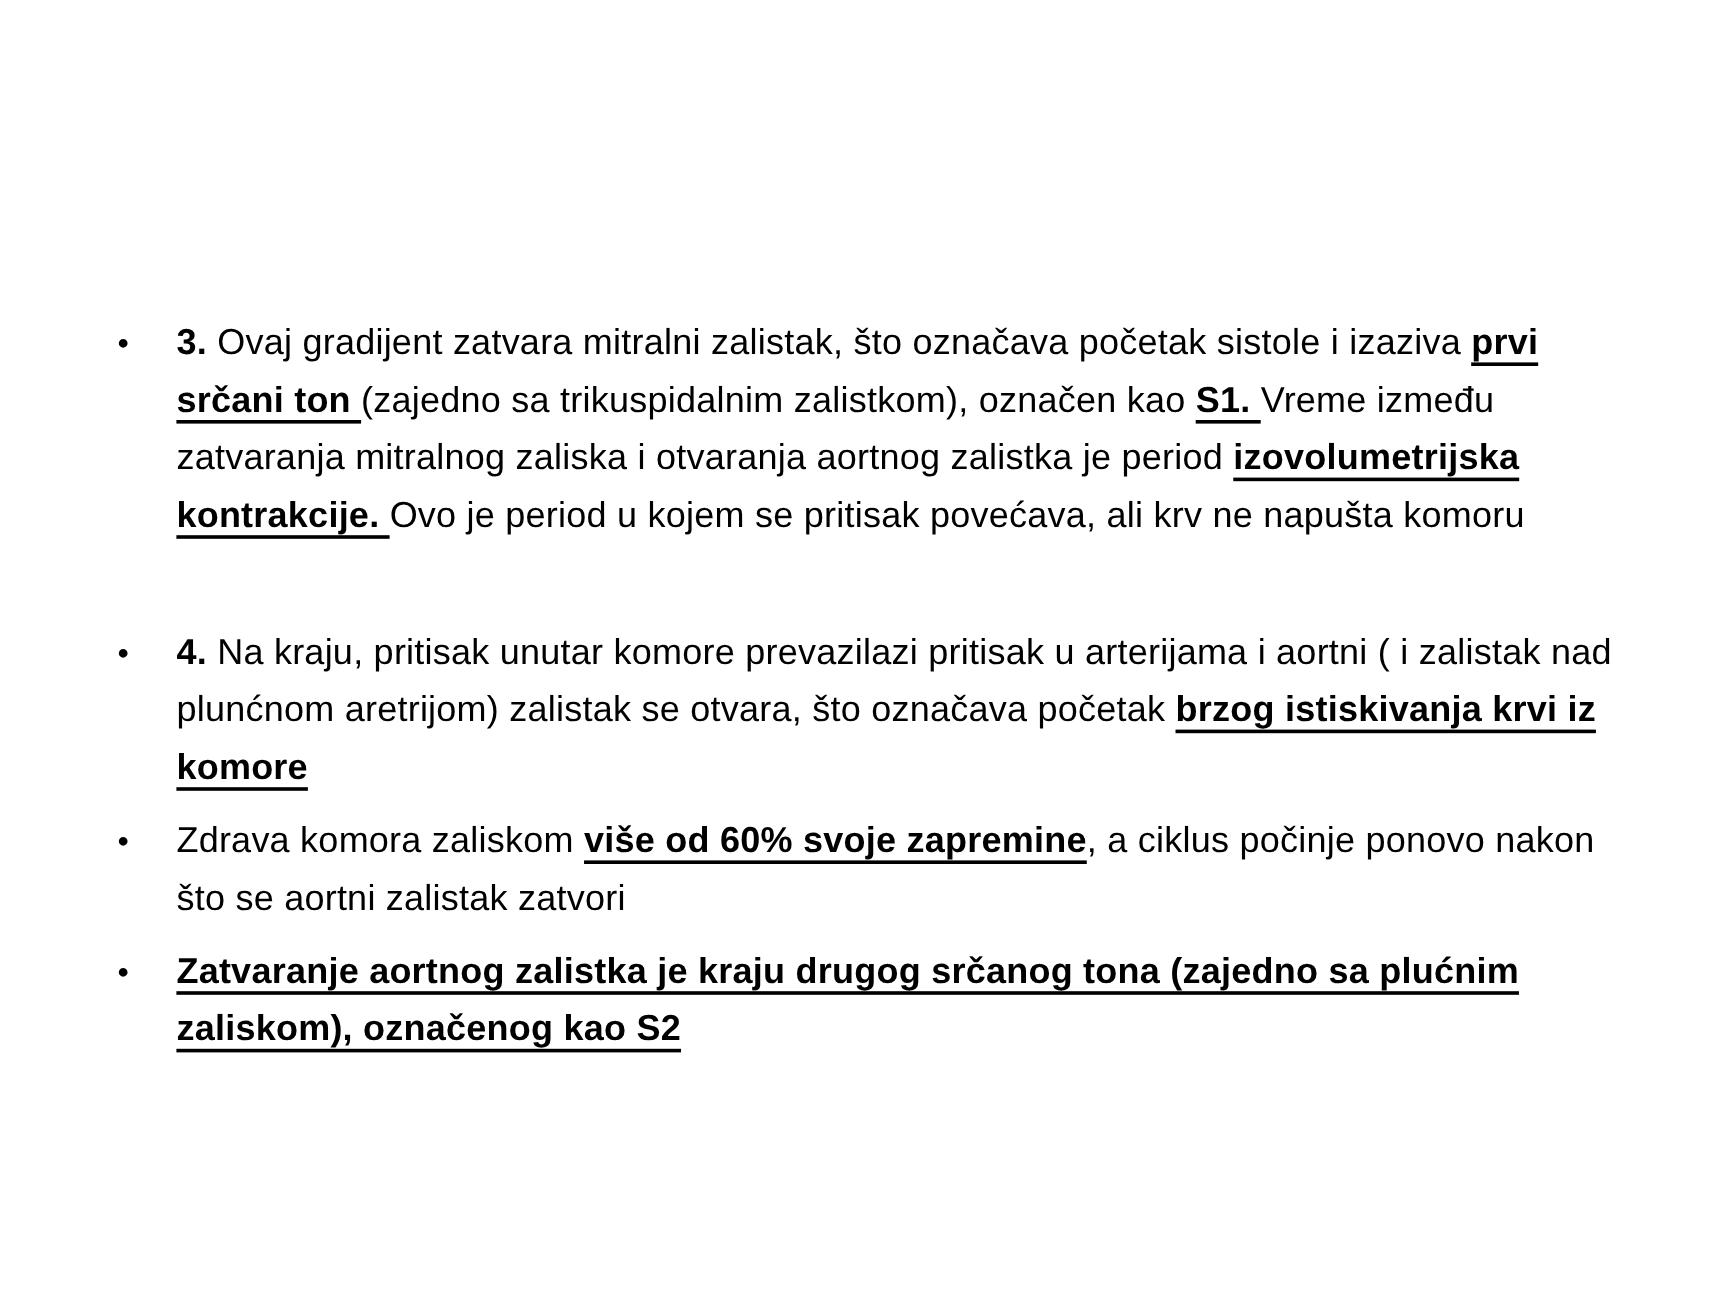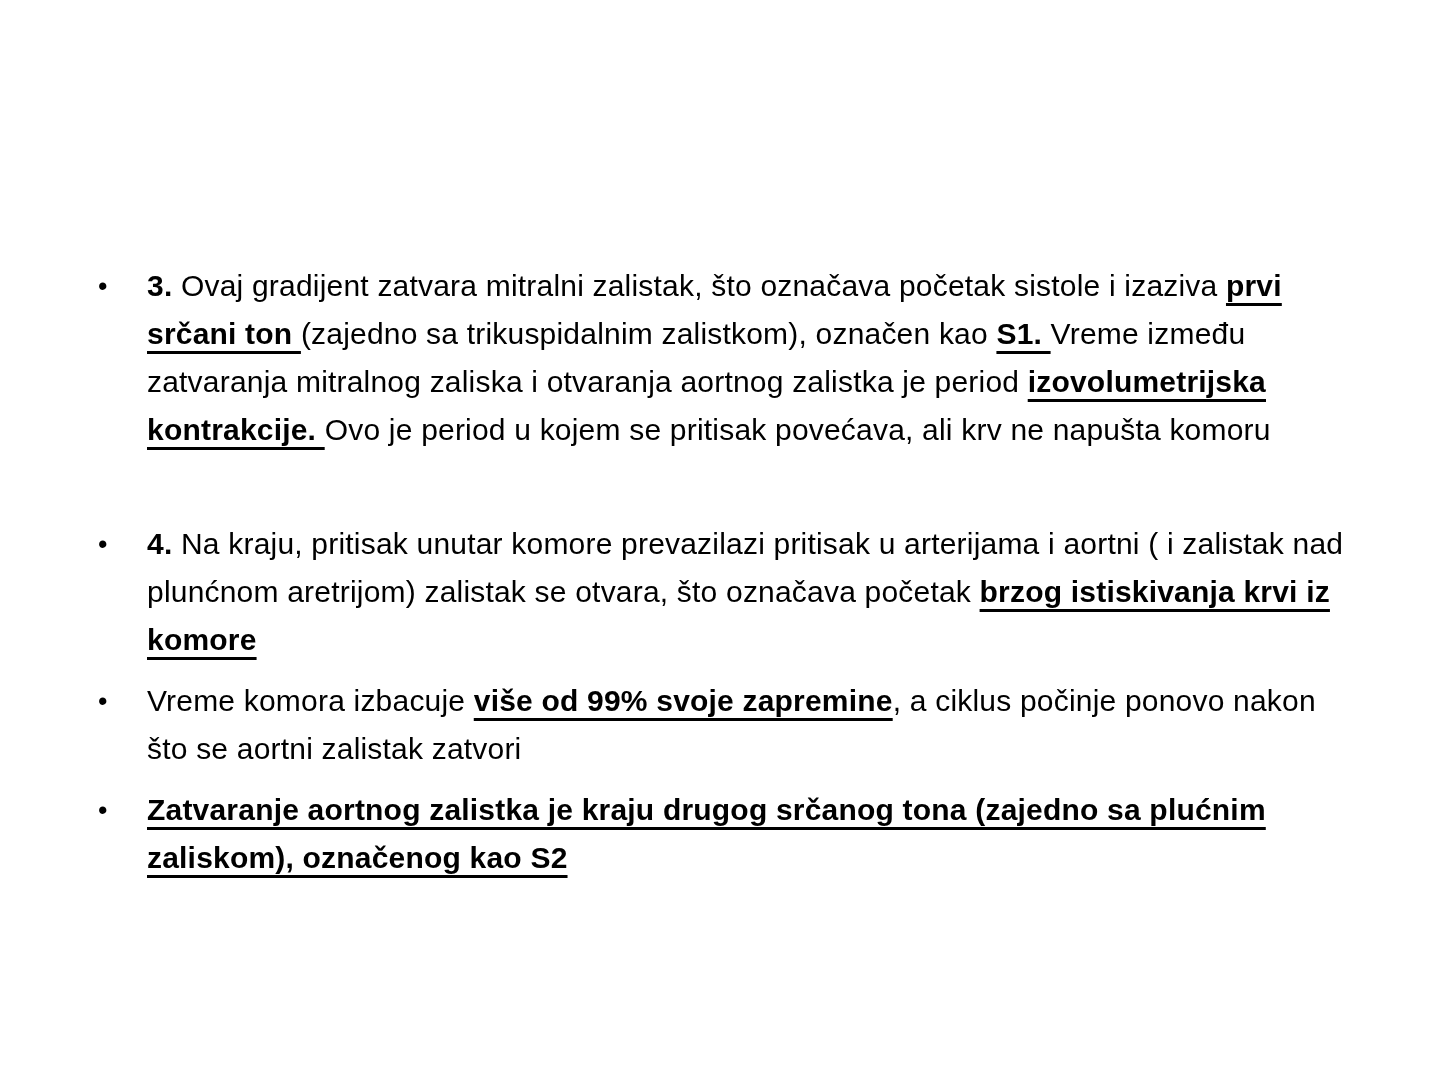--- a/index.html
+++ b/index.html
@@ -50,20 +50,20 @@
       <div class="bullet-item gap-after">
         <span class="marker">•</span>
         <span class="body-text"><span class="b">3. </span><span>Ovaj gradijent zatvara mitralni zalistak, što označava početak sistole i izaziva </span><span class="b u">prvi srčani ton </span><span>(zajedno sa trikuspidalnim zalistkom), označen kao </span><span class="b u">S1. </span><span>Vreme između zatvaranja mitralnog zaliska i otvaranja aortnog zalistka je period </span><span class="b u">izovolumetrijska kontrakcije. </span><span>Ovo je period u kojem se pritisak povećava, ali krv ne napušta komoru</span></span>
       </div>
       <div class="bullet-item">
         <span class="marker">•</span>
         <span class="body-text"><span class="b">4. </span><span>Na kraju, pritisak unutar komore prevazilazi pritisak u arterijama i aortni ( i zalistak nad plunćnom aretrijom) zalistak se otvara, što označava početak </span><span class="b u">brzog istiskivanja krvi iz komore</span></span>
       </div>
       <div class="bullet-item">
         <span class="marker">•</span>
-        <span class="body-text"><span>Vreme komora izbacuje </span><span class="b u">više od 99% svoje zapremine</span><span>, a ciklus počinje ponovo nakon što se aortni zalistak zatvori</span></span>
+        <span class="body-text"><span>Zdrava komora zaliskom </span><span class="b u">više od 60% svoje zapremine</span><span>, a ciklus počinje ponovo nakon što se aortni zalistak zatvori</span></span>
       </div>
       <div class="bullet-item">
         <span class="marker">•</span>
         <span class="body-text"><span class="b u">Zatvaranje aortnog zalistka je kraju drugog srčanog tona (zajedno sa plućnim zaliskom), označenog kao S2</span></span>
       </div>
     </div>
 </div>
 
 </body></html>

